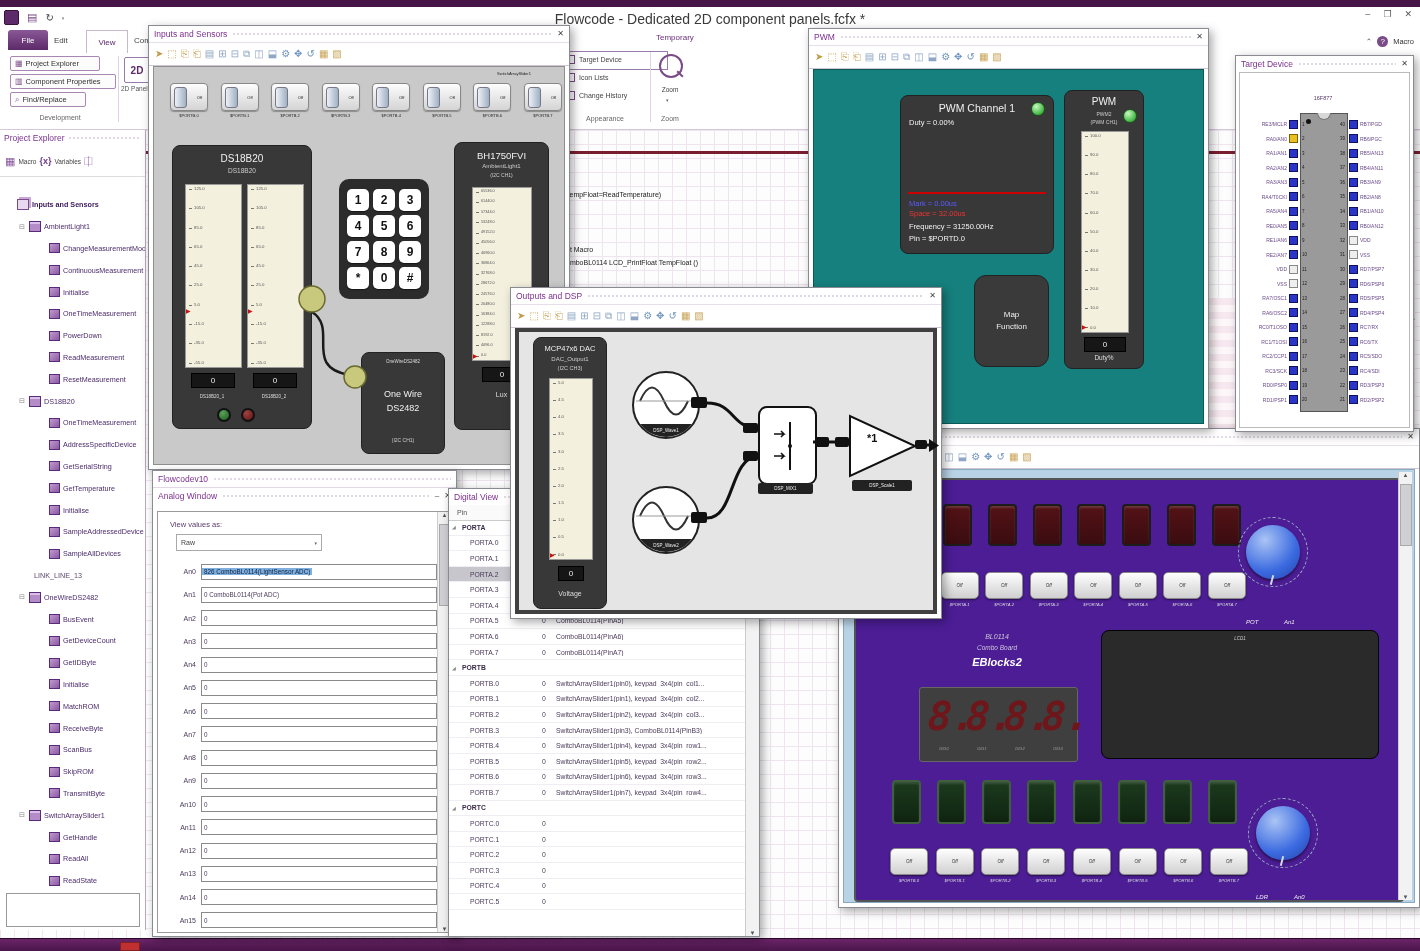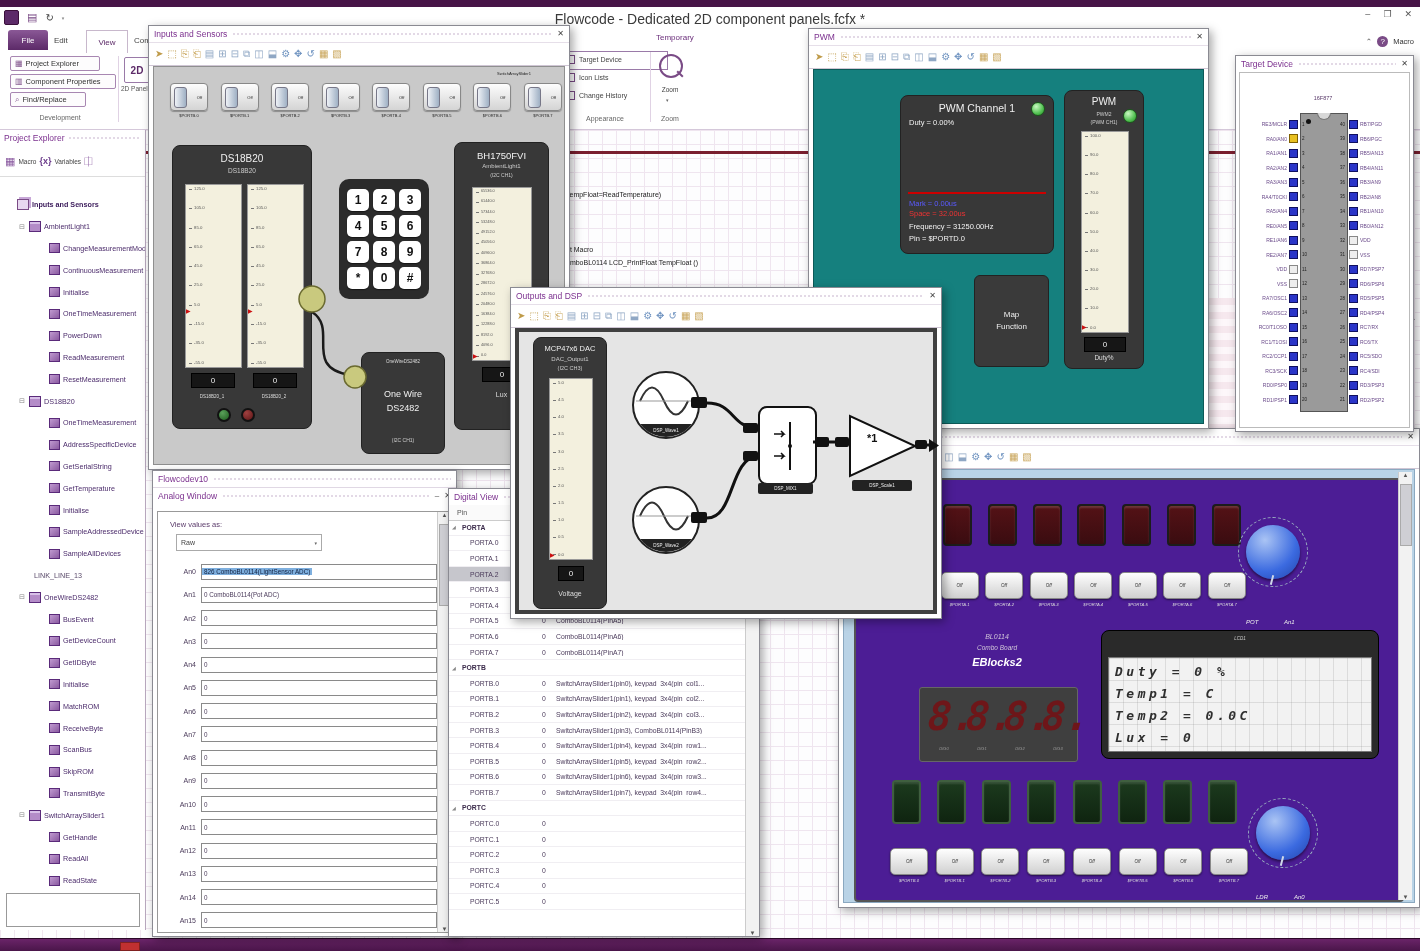--- a/index.html
+++ b/index.html
@@ -107,21 +107,21 @@
   .cream{position:absolute;left:4px;top:40px;right:4px;bottom:4px;background:#e5e5e5;border:4px solid #404040;}
   .wave{position:absolute;width:64px;height:64px;border-radius:50%;background:#fff;border:2px solid #222;overflow:hidden;}
   .wlbl{position:absolute;bottom:0;left:0;right:0;height:13px;background:#222;color:#eee;font-size:4.5px;
     display:flex;align-items:center;justify-content:center;}
   .dpill{position:absolute;height:11px;background:#222;color:#eee;font-size:4.5px;border-radius:2px;
     display:flex;align-items:center;justify-content:center;}
   .mixbox{position:absolute;background:#fff;border:2px solid #111;border-radius:9px;display:flex;align-items:center;justify-content:center;}
   
   .tealcontent{position:absolute;left:4px;top:40px;right:4px;bottom:4px;background:#15807e;border:1px solid #0c5a58;}
   .chline{position:absolute;left:8px;font-size:7.5px;color:#f2f2f2;white-space:nowrap;}
-  .mapblock{position:absolute;background:#3a3a3a;border-radius:6px;border:1px solid #222;color:#eee;font-size:8px;
+  .mapblock{position:absolute;background:#3a3a3a;border-radius:12px;border:1px solid #222;color:#eee;font-size:8px;
     display:flex;flex-direction:column;align-items:center;justify-content:center;line-height:1.5;}
   .gled{position:absolute;width:12px;height:12px;border-radius:50%;background:radial-gradient(circle at 35% 30%,#c8f8c0,#52c152 60%,#2a8a2a);border:1px solid #1a5a1a;}
   
   .chip{position:absolute;background:#9a9a9a;border:1px solid #555;}
   .notch{position:absolute;left:50%;top:-1px;transform:translateX(-50%);width:12px;height:6px;border-radius:0 0 12px 12px;background:#d8d8d8;border:1px solid #777;border-top:none;}
   .chipdot{position:absolute;left:5px;top:5px;width:5px;height:5px;border-radius:50%;background:#111;}
   .pincol{position:absolute;display:flex;flex-direction:column;}
   .prow{height:14.5px;display:flex;align-items:center;gap:2px;font-size:5px;color:#6a4a8a;white-space:nowrap;}
   .prow .plab{flex:1;}
   .prow.lft .plab{text-align:right;}
@@ -593,27 +593,20 @@
           <div class="seglrow">
 
           <span class="segl">DIG0</span>
               <span class="segl">DIG1</span>
               <span class="segl">DIG2</span>
               <span class="segl">DIG3</span>
             </div>
         </div>
         <div class="lcdframe" style="left:245px;top:150px;width:276px;height:127px;">
           <div class="lcdhead">LCD1</div>
-          <div class="lcdscreen">
-
-          <div class="lcdline">Duty = 0 %</div>
-              <div class="lcdline">Temp1 = C</div>
-              <div class="lcdline">Temp2 = 0.0C</div>
-              <div class="lcdline">Lux = 0</div>
-            </div>
         </div>
         <div class="ledrow" style="left:36px;top:300px;width:345px;">
 
         <span class="grled"></span>
             <span class="grled"></span>
             <span class="grled"></span>
             <span class="grled"></span>
             <span class="grled"></span>
             <span class="grled"></span>
             <span class="grled"></span>

